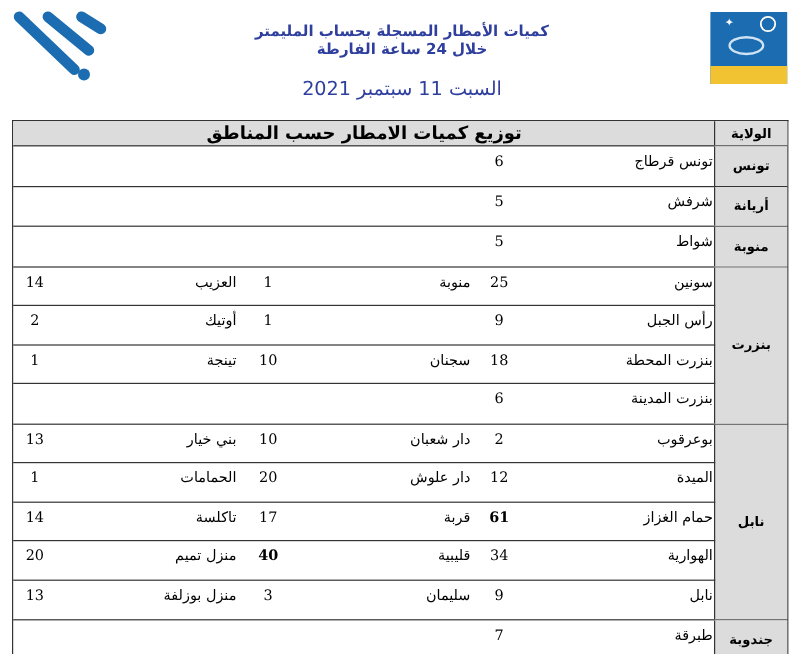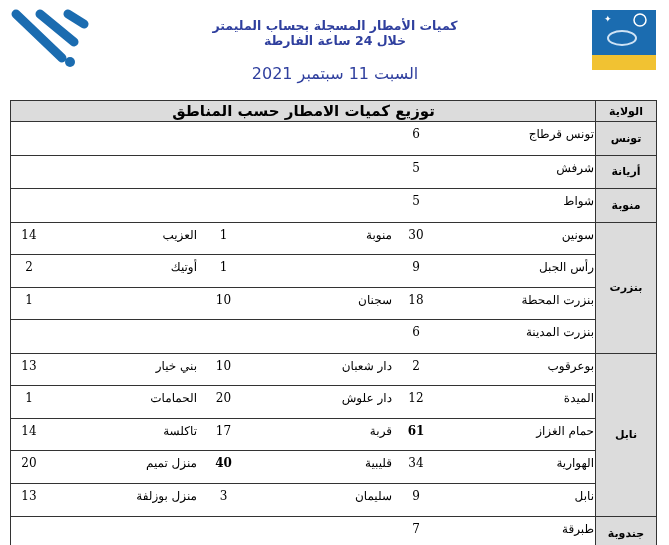--- a/index.html
+++ b/index.html
@@ -99,38 +99,39 @@
           <div class="cell n3"></div>
           <div class="cell v3"></div>
         </div>
       </div>
     </div>
     <div class="row grp">
       <div class="gov">بنزرت</div>
       <div class="data">
         <div class="line">
           <div class="cell n1">سونين</div>
-          <div class="cell v1">30</div>
+          <div class="cell v1">25</div>
           <div class="cell n2">منوبة</div>
           <div class="cell v2">1</div>
           <div class="cell n3">العزيب</div>
           <div class="cell v3">14</div>
         </div>
         <div class="line">
           <div class="cell n1">رأس الجبل</div>
           <div class="cell v1">9</div>
           <div class="cell v2">1</div>
           <div class="cell n3">أوتيك</div>
           <div class="cell v3">2</div>
         </div>
         <div class="line">
           <div class="cell n1">بنزرت المحطة</div>
           <div class="cell v1">18</div>
           <div class="cell n2">سجنان</div>
           <div class="cell v2">10</div>
+          <div class="cell n3">تينجة</div>
           <div class="cell v3">1</div>
         </div>
         <div class="line">
           <div class="cell n1">بنزرت المدينة</div>
           <div class="cell v1">6</div>
           <div class="cell n2"></div>
           <div class="cell v2"></div>
           <div class="cell n3"></div>
           <div class="cell v3"></div>
         </div>

